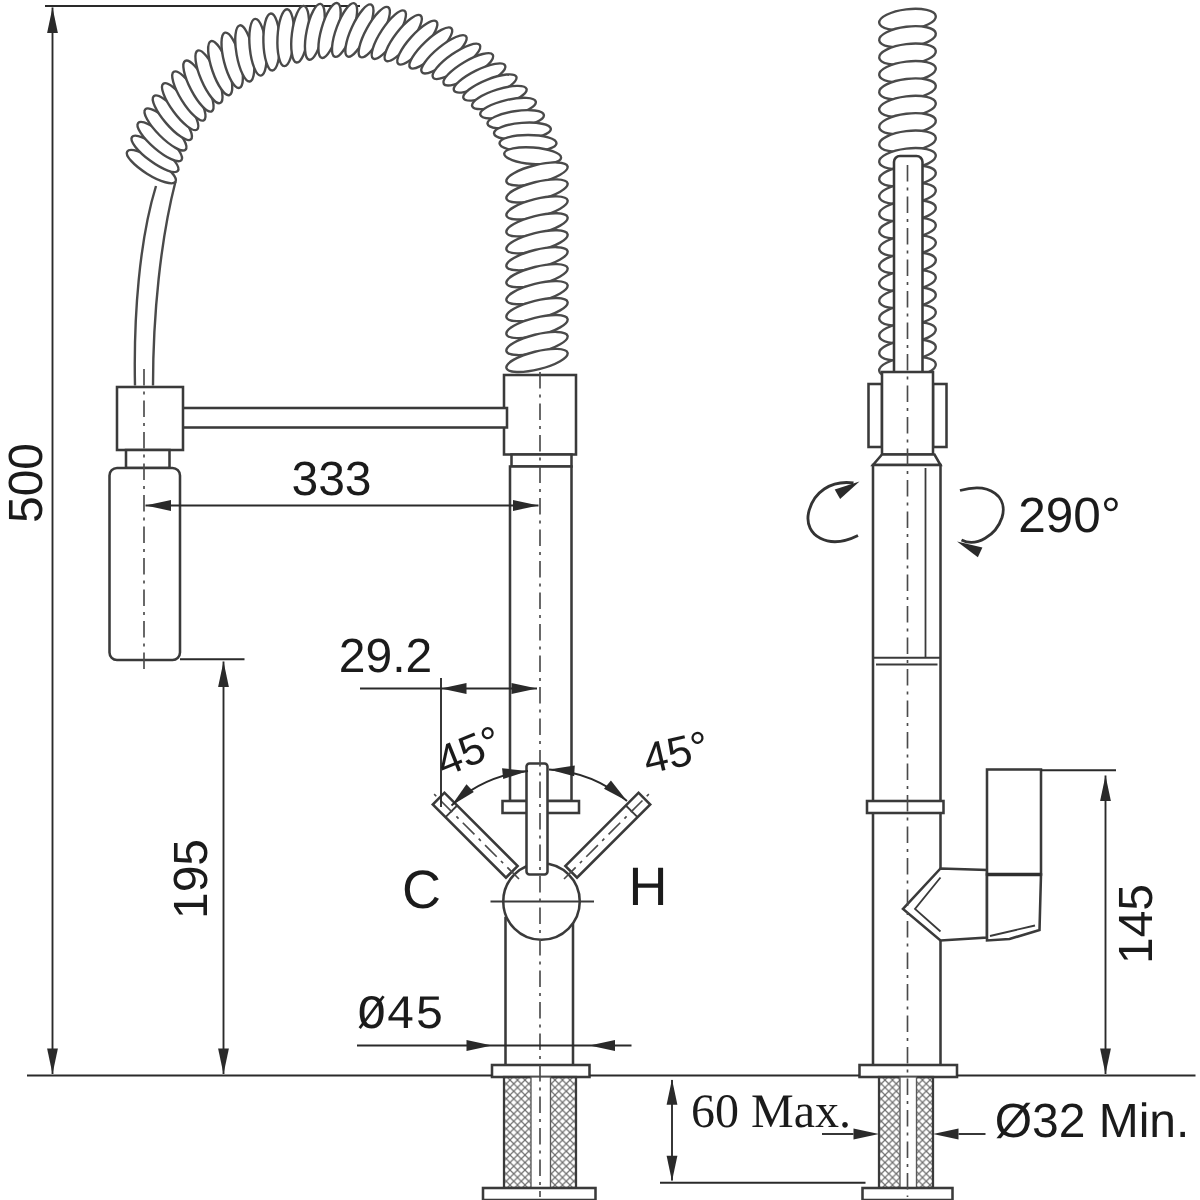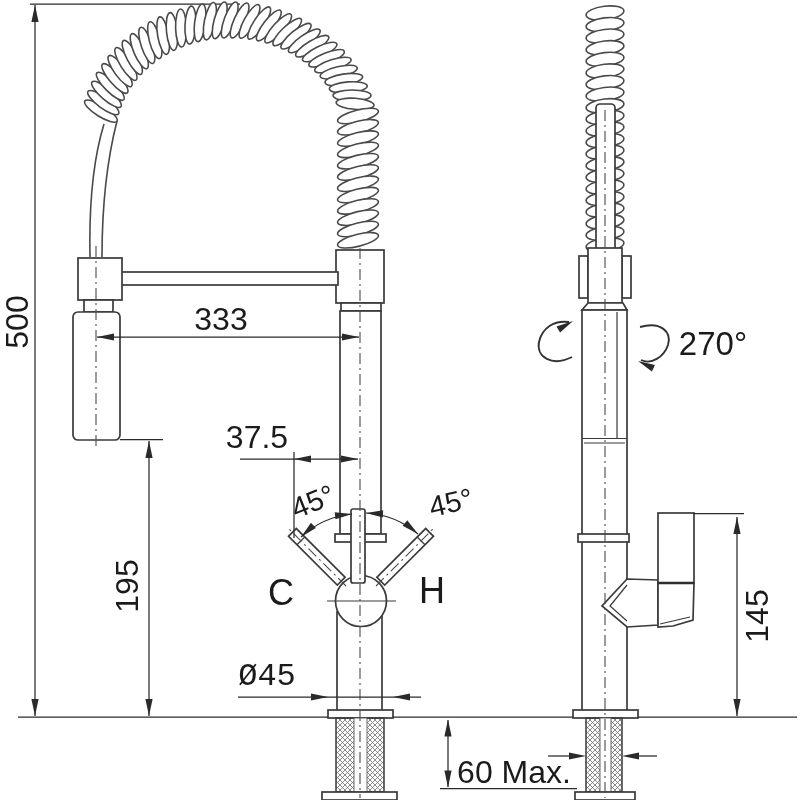--- a/index.html
+++ b/index.html
@@ -236,23 +236,24 @@
           <polygon points="0,0 -17,3.6 -17,-3.6" fill="#2a2a2a" transform="translate(366,513) rotate(183)"></polygon>
           <polygon points="0,0 -17,3.6 -17,-3.6" fill="#2a2a2a" transform="translate(418,534) rotate(40)"></polygon>
           <polygon points="0,0 -17,3.6 -17,-3.6" fill="#2a2a2a" transform="translate(573,321) rotate(-30)"></polygon>
           <polygon points="0,0 -17,3.6 -17,-3.6" fill="#2a2a2a" transform="translate(638,361) rotate(205)"></polygon>
         </g>
     </g>
   </svg>
 
   <div class="lbl rot" style="left:17px;top:322px;">500</div>
   <div class="lbl" style="left:221px;top:319px;">333</div>
-  <div class="lbl" style="left:257px;top:437px;">37.5</div>
+  <div class="lbl" style="left:257px;top:437px;">29.2</div>
   <div class="lbl rot" style="left:127px;top:586px;">195</div>
   <div class="lbl a-left" style="left:313px;top:502px;">45°</div>
   <div class="lbl a-right" style="left:451px;top:503px;">45°</div>
   <div class="lbl big" style="left:281px;top:593px;">C</div>
   <div class="lbl big" style="left:432px;top:591px;">H</div>
   <div class="lbl" style="left:267px;top:677px;font-family:Liberation Mono, monospace;">Ø45</div>
-  <div class="lbl deg" style="left:713px;top:343px;">270°</div>
+  <div class="lbl deg" style="left:713px;top:343px;">290°</div>
   <div class="lbl rot" style="left:757px;top:616px;">145</div>
-  <div class="lbl" style="left:514px;top:772px;">60 Max.</div>
+  <div class="lbl" style="left:728px;top:747px;">Ø32 Min.</div>
+  <div class="lbl" style="left:514px;top:740px;font-family:Liberation Serif, serif;">60 Max.</div>
 </div>
 
 </body></html>

